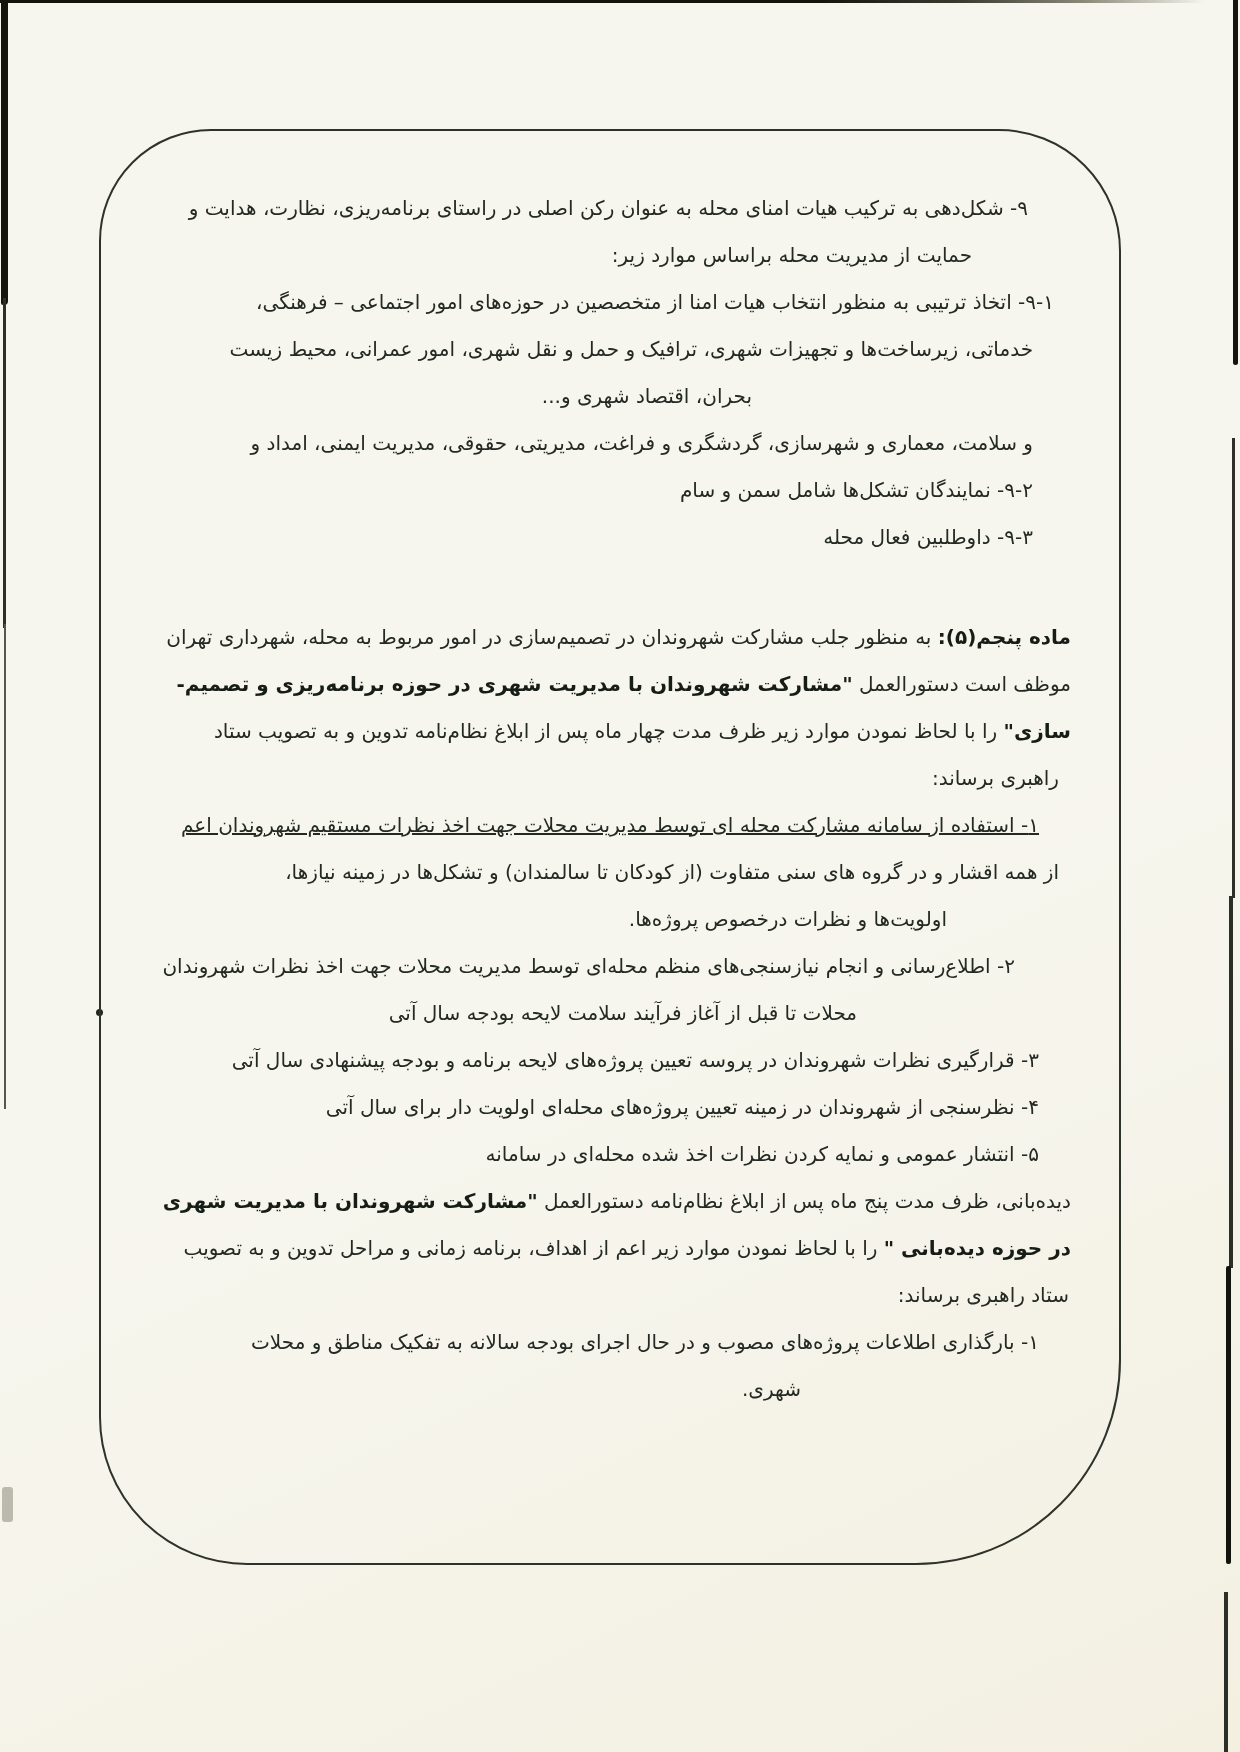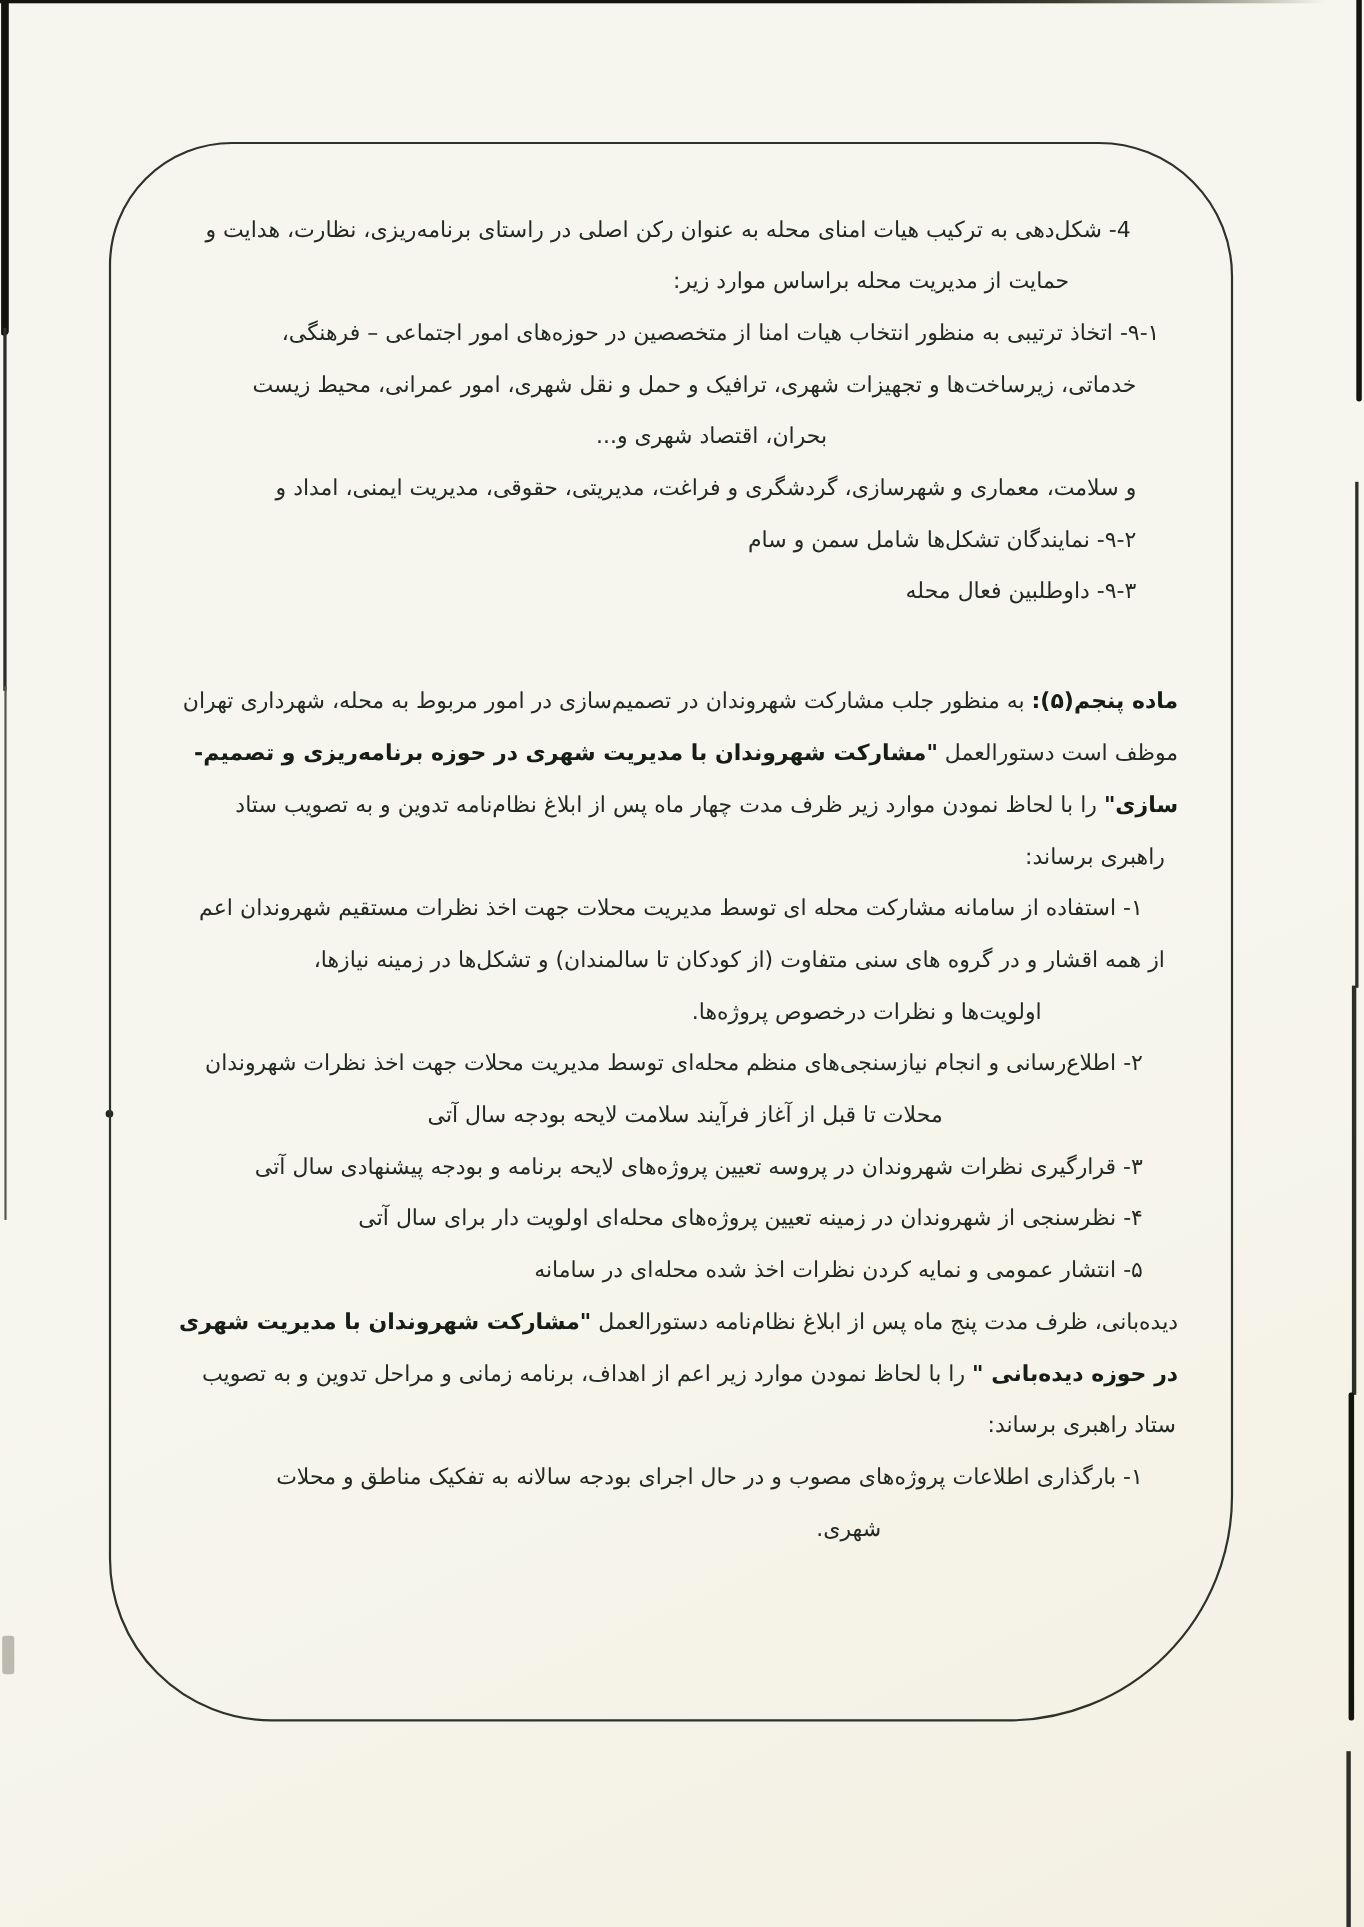--- a/index.html
+++ b/index.html
@@ -59,36 +59,36 @@
 <div class="edge edge-left-smudge"></div>
 <div class="edge edge-right-a"></div>
 <div class="edge edge-right-b"></div>
 <div class="edge edge-right-c"></div>
 <div class="edge edge-right-d"></div>
 <div class="edge edge-right-e"></div>
 <div class="edge speck-dot"></div>
 
 <div class="frame">
   <div class="content">
-      <div class="line" style="padding-right: 91px;"><span>4- شکل‌دهی به ترکیب هیات امنای محله به عنوان رکن اصلی در راستای برنامه‌ریزی، نظارت، هدایت و</span></div>
+      <div class="line" style="padding-right: 91px;"><span>۹- شکل‌دهی به ترکیب هیات امنای محله به عنوان رکن اصلی در راستای برنامه‌ریزی، نظارت، هدایت و</span></div>
       <div class="line" style="padding-right: 147px;"><span>حمایت از مدیریت محله براساس موارد زیر:</span></div>
       <div class="line" style="padding-right: 65px;"><span>۹-۱- اتخاذ ترتیبی به منظور انتخاب هیات امنا از متخصصین در حوزه‌های امور اجتماعی – فرهنگی،</span></div>
       <div class="line" style="padding-right: 86px;"><span>خدماتی، زیرساخت‌ها و تجهیزات شهری، ترافیک و حمل و نقل شهری، امور عمرانی، محیط زیست</span></div>
       <div class="line" style="padding-right: 367px;"><span>بحران، اقتصاد شهری و...</span></div>
       <div class="line" style="padding-right: 86px;"><span>و سلامت، معماری و شهرسازی، گردشگری و فراغت، مدیریتی، حقوقی، مدیریت ایمنی، امداد و</span></div>
       <div class="line" style="padding-right: 86px; margin-left: 26px;"><span>۹-۲- نمایندگان تشکل‌ها شامل سمن و سام</span></div>
       <div class="line" style="padding-right: 86px;"><span>۹-۳- داوطلبین فعال محله</span></div>
       <div class="line" style="padding-right: 48px; margin-top: 53px;"><span class="b">ماده پنجم(۵):</span><span> به منظور جلب مشارکت شهروندان در تصمیم‌سازی در امور مربوط به محله، شهرداری تهران</span></div>
       <div class="line" style="padding-right: 48px;"><span>موظف است دستورالعمل </span><span class="b">"مشارکت شهروندان با مدیریت شهری در حوزه برنامه‌ریزی و تصمیم-</span></div>
       <div class="line" style="padding-right: 48px;"><span class="b">سازی"</span><span> را با لحاظ نمودن موارد زیر ظرف مدت چهار ماه پس از ابلاغ نظام‌نامه تدوین و به تصویب ستاد</span></div>
       <div class="line" style="padding-right: 60px;"><span>راهبری برساند:</span></div>
-      <div class="line" style="padding-right: 80px;"><span>۱- استفاده از سامانه مشارکت محله ای توسط مدیریت محلات جهت اخذ نظرات مستقیم شهروندان اعم</span></div>
+      <div class="line" style="padding-right: 80px; text-decoration: underline;"><span>۱- استفاده از سامانه مشارکت محله ای توسط مدیریت محلات جهت اخذ نظرات مستقیم شهروندان اعم</span></div>
       <div class="line" style="padding-right: 60px;"><span>از همه اقشار و در گروه های سنی متفاوت (از کودکان تا سالمندان) و تشکل‌ها در زمینه نیازها،</span></div>
       <div class="line" style="padding-right: 172px;"><span>اولویت‌ها و نظرات درخصوص پروژه‌ها.</span></div>
-      <div class="line" style="padding-right: 80px;"><span>۲- اطلاع‌رسانی و انجام نیازسنجی‌های منظم محله‌ای توسط مدیریت محلات جهت اخذ نظرات شهروندان</span></div>
+      <div class="line" style="padding-right: 104px;"><span>۲- اطلاع‌رسانی و انجام نیازسنجی‌های منظم محله‌ای توسط مدیریت محلات جهت اخذ نظرات شهروندان</span></div>
       <div class="line" style="padding-right: 262px;"><span>محلات تا قبل از آغاز فرآیند سلامت لایحه بودجه سال آتی</span></div>
       <div class="line" style="padding-right: 80px;"><span>۳- قرارگیری نظرات شهروندان در پروسه تعیین پروژه‌های لایحه برنامه و بودجه پیشنهادی سال آتی</span></div>
       <div class="line" style="padding-right: 80px;"><span>۴- نظرسنجی از شهروندان در زمینه تعیین پروژه‌های محله‌ای اولویت دار برای سال آتی</span></div>
       <div class="line" style="padding-right: 80px;"><span>۵- انتشار عمومی و نمایه کردن نظرات اخذ شده محله‌ای در سامانه</span></div>
       <div class="line" style="padding-right: 48px;"><span>دیده‌بانی، ظرف مدت پنج ماه پس از ابلاغ نظام‌نامه دستورالعمل </span><span class="b">"مشارکت شهروندان با مدیریت شهری</span></div>
       <div class="line" style="padding-right: 48px;"><span class="b">در حوزه دیده‌بانی "</span><span> را با لحاظ نمودن موارد زیر اعم از اهداف، برنامه زمانی و مراحل تدوین و به تصویب</span></div>
       <div class="line" style="padding-right: 50px;"><span>ستاد راهبری برساند:</span></div>
       <div class="line" style="padding-right: 80px;"><span>۱- بارگذاری اطلاعات پروژه‌های مصوب و در حال اجرای بودجه سالانه به تفکیک مناطق و محلات</span></div>
       <div class="line" style="padding-right: 318px;"><span>شهری.</span></div>
     </div>

